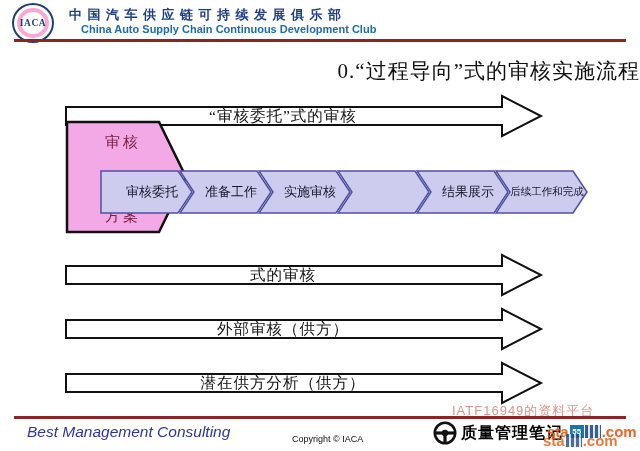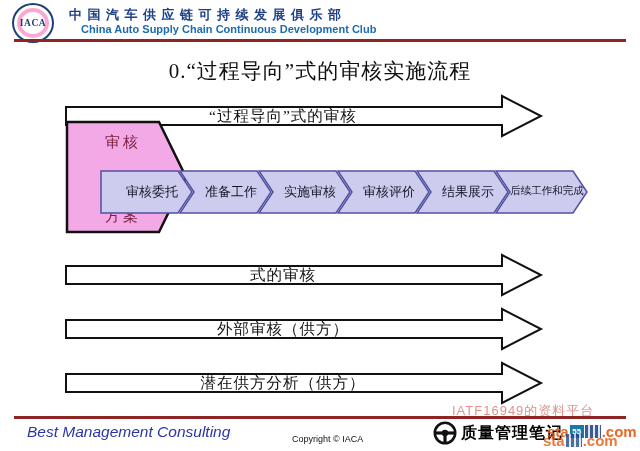--- a/index.html
+++ b/index.html
@@ -8,42 +8,42 @@
     font-family:"Liberation Sans","DejaVu Sans",sans-serif;
   }
   
   .logo{position:absolute;left:12px;top:3px;width:42px;height:40px;border:2px solid #1d3e7a;border-radius:50%;box-sizing:border-box;background:#fff;}
   .logo-inner{position:absolute;inset:3px;border:4px solid #f9a8d4;border-radius:50%;display:flex;align-items:center;justify-content:center;
     font-family:"Liberation Serif","DejaVu Serif",serif;font-weight:bold;font-size:9.5px;color:#1d3e7a;letter-spacing:.5px;}
   .header-cn{position:absolute;left:69px;top:6px;font-size:13px;font-weight:bold;color:#1c3f85;letter-spacing:5.5px;white-space:nowrap;}
   .header-en{position:absolute;left:81px;top:23px;font-size:11px;font-weight:bold;color:#1b6cb0;white-space:nowrap;}
   .header-rule{position:absolute;left:14px;top:39px;width:612px;height:3px;background:#8e2525;}
   
-  .slide-title{position:absolute;left:0;right:0;top:57px;text-align:center;
+  .slide-title{position:absolute;left:0;right:0;top:57px;text-align:right;
     font-family:"Liberation Serif","DejaVu Serif",serif;font-size:21px;color:#111;letter-spacing:1px;}
   
   .big-arrow{position:absolute;width:482px;height:46px;}
   .big-arrow svg{position:absolute;inset:0;}
   .arrow-label{position:absolute;left:0;top:8px;width:438px;height:30px;display:flex;align-items:center;justify-content:center;
     font-family:"Liberation Serif","DejaVu Serif",serif;font-size:15.5px;color:#111;letter-spacing:1px;white-space:nowrap;}
   .arrow-1{left:64px;top:93px;}
   .arrow-2{left:64px;top:252px;}
   .arrow-3{left:64px;top:306px;}
   .arrow-4{left:64px;top:360px;}
   
   .pentagon{position:absolute;left:65px;top:120px;width:124px;height:146px;}
   .pentagon svg{position:absolute;inset:0;}
   .pent-label{position:absolute;left:40px;font-family:"Liberation Serif","DejaVu Serif",serif;font-size:15px;color:#7c2040;letter-spacing:3px;white-space:nowrap;}
   .pent-top{top:13px;}
   .pent-bottom{top:87px;}
   
   .chev{position:absolute;top:170px;width:93px;height:44px;}
   .chev svg{position:absolute;inset:0;}
   .chev-label{position:absolute;left:14px;right:3px;top:0;bottom:0;display:flex;align-items:center;justify-content:center;text-align:center;
-    font-family:Liberation Mono, monospace;font-size:13px;color:#15152a;white-space:nowrap;}
+    font-family:Liberation Sans, sans-serif;font-size:13px;color:#15152a;white-space:nowrap;}
   .chev-label.small{font-size:10.5px;line-height:1.25;white-space:normal;}
   .c1{left:100px;} .c2{left:179px;} .c3{left:258px;} .c4{left:337px;} .c5{left:416px;} .c6{left:495px;}
   
   .footer-rule{position:absolute;left:14px;top:416px;width:612px;height:3px;background:#8e2525;}
   .footer-brand{position:absolute;left:27px;top:423px;font-size:15.5px;font-style:italic;color:#2c35a5;white-space:nowrap;}
   .footer-copyright{position:absolute;left:292px;top:434px;font-size:9px;color:#111;white-space:nowrap;}
   .wheel{position:absolute;left:432px;top:420px;width:26px;height:26px;}
   .footer-site{position:absolute;left:461px;top:423px;font-size:16px;font-weight:bold;color:#000;letter-spacing:1px;white-space:nowrap;}
   
   .wm-cn{position:absolute;left:452px;top:402px;font-size:13px;color:#c5392b;opacity:.55;letter-spacing:1px;white-space:nowrap;}
@@ -65,21 +65,21 @@
   <div class="header-cn">中国汽车供应链可持续发展俱乐部</div>
   <div class="header-en">China Auto Supply Chain Continuous Development Club</div>
   <div class="header-rule"></div>
 
   <div class="slide-title">0.“过程导向”式的审核实施流程</div>
 
   <div class="big-arrow arrow-1">
     <svg viewBox="0 0 482 46">
       <polygon points="2,14 438,14 438,3 477,23 438,43 438,32 2,32" fill="#ffffff" stroke="#111111" stroke-width="2"></polygon>
     </svg>
-    <div class="arrow-label">“过程导向”式的审核</div>
+    <div class="arrow-label">“审核委托”式的审核</div>
   </div>
 
   <div class="pentagon">
     <svg viewBox="0 0 124 114">
       <polygon points="2,2 94,2 121,57 94,112 2,112" fill="#f2a9e6" stroke="#111111" stroke-width="2.5"></polygon>
     </svg>
     <div class="pent-label pent-top">审核</div>
     <div class="pent-label pent-bottom">方案</div>
   </div>
 
@@ -98,21 +98,20 @@
   <div class="chev c3">
     <svg viewBox="0 0 93 44">
       <polygon points="1,1 78,1 92,22 78,43 1,43 15,22" fill="#cdccee" stroke="#5050a0" stroke-width="1.5"></polygon>
     </svg>
     <div class="chev-label">实施审核</div>
   </div>
   <div class="chev c4">
     <svg viewBox="0 0 93 44">
       <polygon points="1,1 78,1 92,22 78,43 1,43 15,22" fill="#cdccee" stroke="#5050a0" stroke-width="1.5"></polygon>
     </svg>
-    <div class="chev-label">审核评价</div>
   </div>
   <div class="chev c5">
     <svg viewBox="0 0 93 44">
       <polygon points="1,1 78,1 92,22 78,43 1,43 15,22" fill="#cdccee" stroke="#5050a0" stroke-width="1.5"></polygon>
     </svg>
     <div class="chev-label">结果展示</div>
   </div>
   <div class="chev c6">
     <svg viewBox="0 0 93 44">
       <polygon points="1,1 78,1 92,22 78,43 1,43 15,22" fill="#cdccee" stroke="#5050a0" stroke-width="1.5"></polygon>

